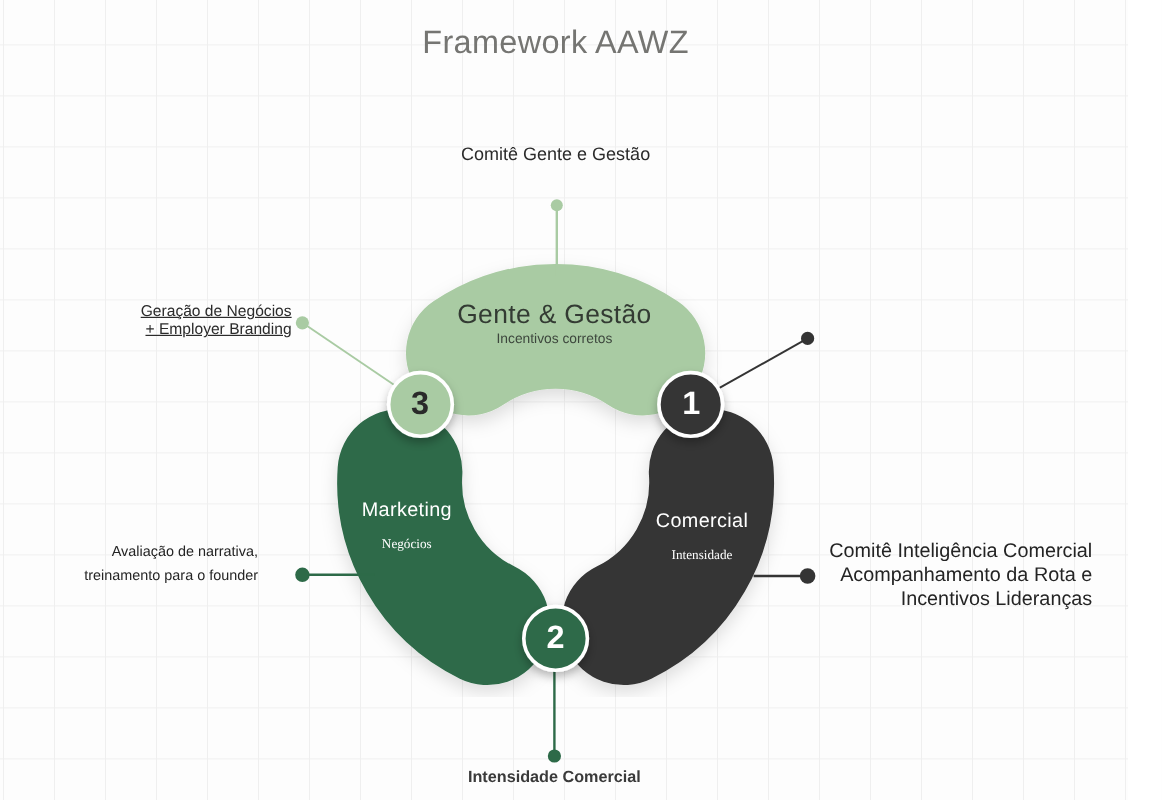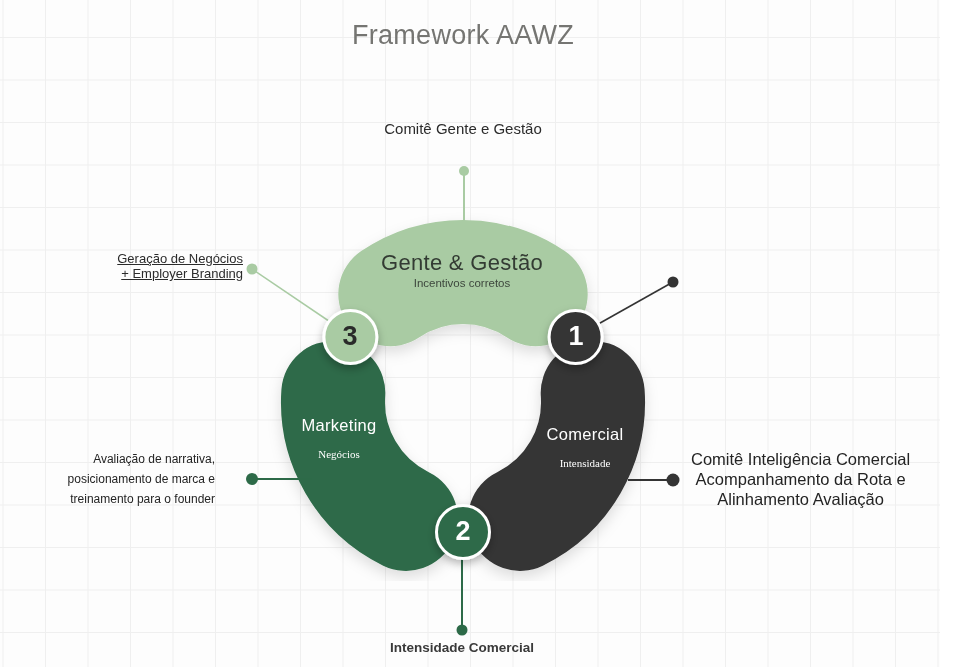--- a/index.html
+++ b/index.html
@@ -33,21 +33,21 @@
   svg.flywheel{position:absolute;left:0;top:0;}
 
   .abs{position:absolute;}
   .ann{color:var(--text-dark);}
   .ann .line{display:block;}
 
   .ann-top{left:463px;top:119px;transform:translateX(-50%);text-align:center;font-size:15px;line-height:19px;white-space:nowrap;}
   .ann-left-top{right:697px;top:251px;text-align:right;font-size:13px;line-height:15px;white-space:nowrap;text-decoration:underline;}
   .ann-right-top{left:684px;top:263px;text-align:left;font-size:13.5px;line-height:17px;white-space:nowrap;}
   .ann-left-mid{right:725px;top:449px;text-align:right;font-size:12px;line-height:20px;color:#242424;white-space:nowrap;}
-  .ann-right-mid{left:691px;top:449px;text-align:center;font-size:16.5px;line-height:20px;color:#242424;white-space:nowrap;}
+  .ann-right-mid{left:691px;top:449px;text-align:right;font-size:16.5px;line-height:20px;color:#242424;white-space:nowrap;}
   .ann-bottom{left:462px;top:640px;transform:translateX(-50%);text-align:center;font-size:13.5px;color:#3a3a3a;white-space:nowrap;font-weight:bold;}
 
   .seg-label{transform:translate(-50%,-50%);text-align:center;white-space:nowrap;}
   .seg-label .name{display:block;font-weight:500;letter-spacing:.3px;}
   .seg-label .desc{display:block;font-weight:500;}
   .seg-gente{left:462px;top:269px;color:#333b33;}
   .seg-gente .name{font-size:22px;text-align:center;}
   .seg-gente .desc{font-size:11.5px;margin-top:1px;color:#3d473d;}
   .seg-marketing{left:339px;top:438px;color:#fff;}
   .seg-comercial{left:585px;top:447px;color:#fff;}
@@ -128,25 +128,24 @@
 
   <div class="abs ann ann-top">
     <span class="line">Comitê Gente e Gestão</span>
   </div>
   <div class="abs ann ann-left-top">
     <span class="line">Geração de Negócios</span>
     <span class="line">+ Employer Branding</span>
   </div>
   <div class="abs ann ann-left-mid">
     <span class="line">Avaliação de narrativa,</span>
-    <span class="line">posicionamento de marca e</span>
     <span class="line">treinamento para o founder</span>
   </div>
   <div class="abs ann ann-right-mid">
     <span class="line">Comitê Inteligência Comercial</span>
     <span class="line">Acompanhamento da Rota e</span>
-    <span class="line">Alinhamento Avaliação</span>
+    <span class="line">Incentivos Lideranças</span>
   </div>
   <div class="abs ann ann-bottom">
     <span class="line">Intensidade Comercial</span>
   </div>
 
 </div>
 
 </body></html>

